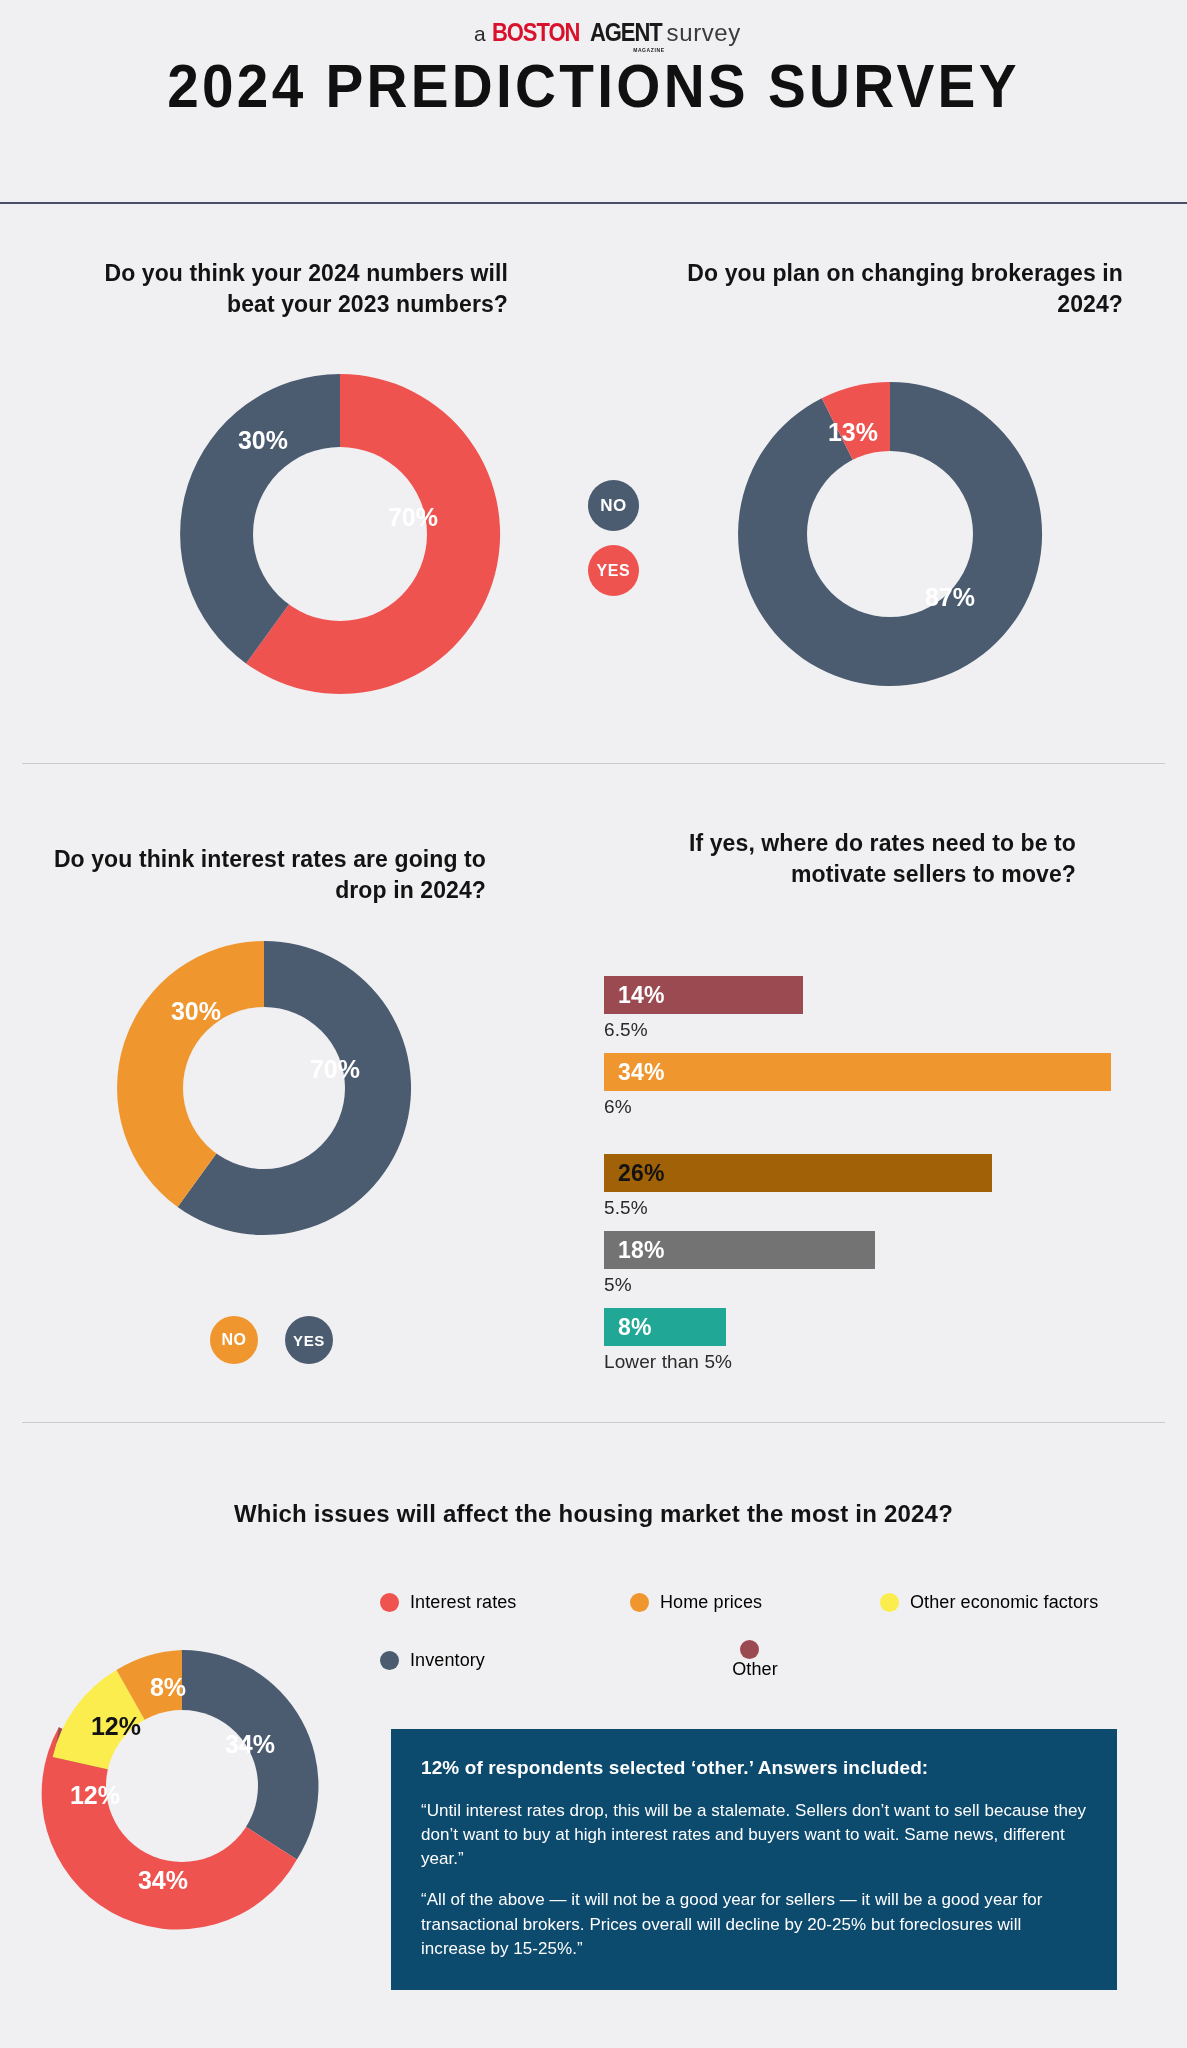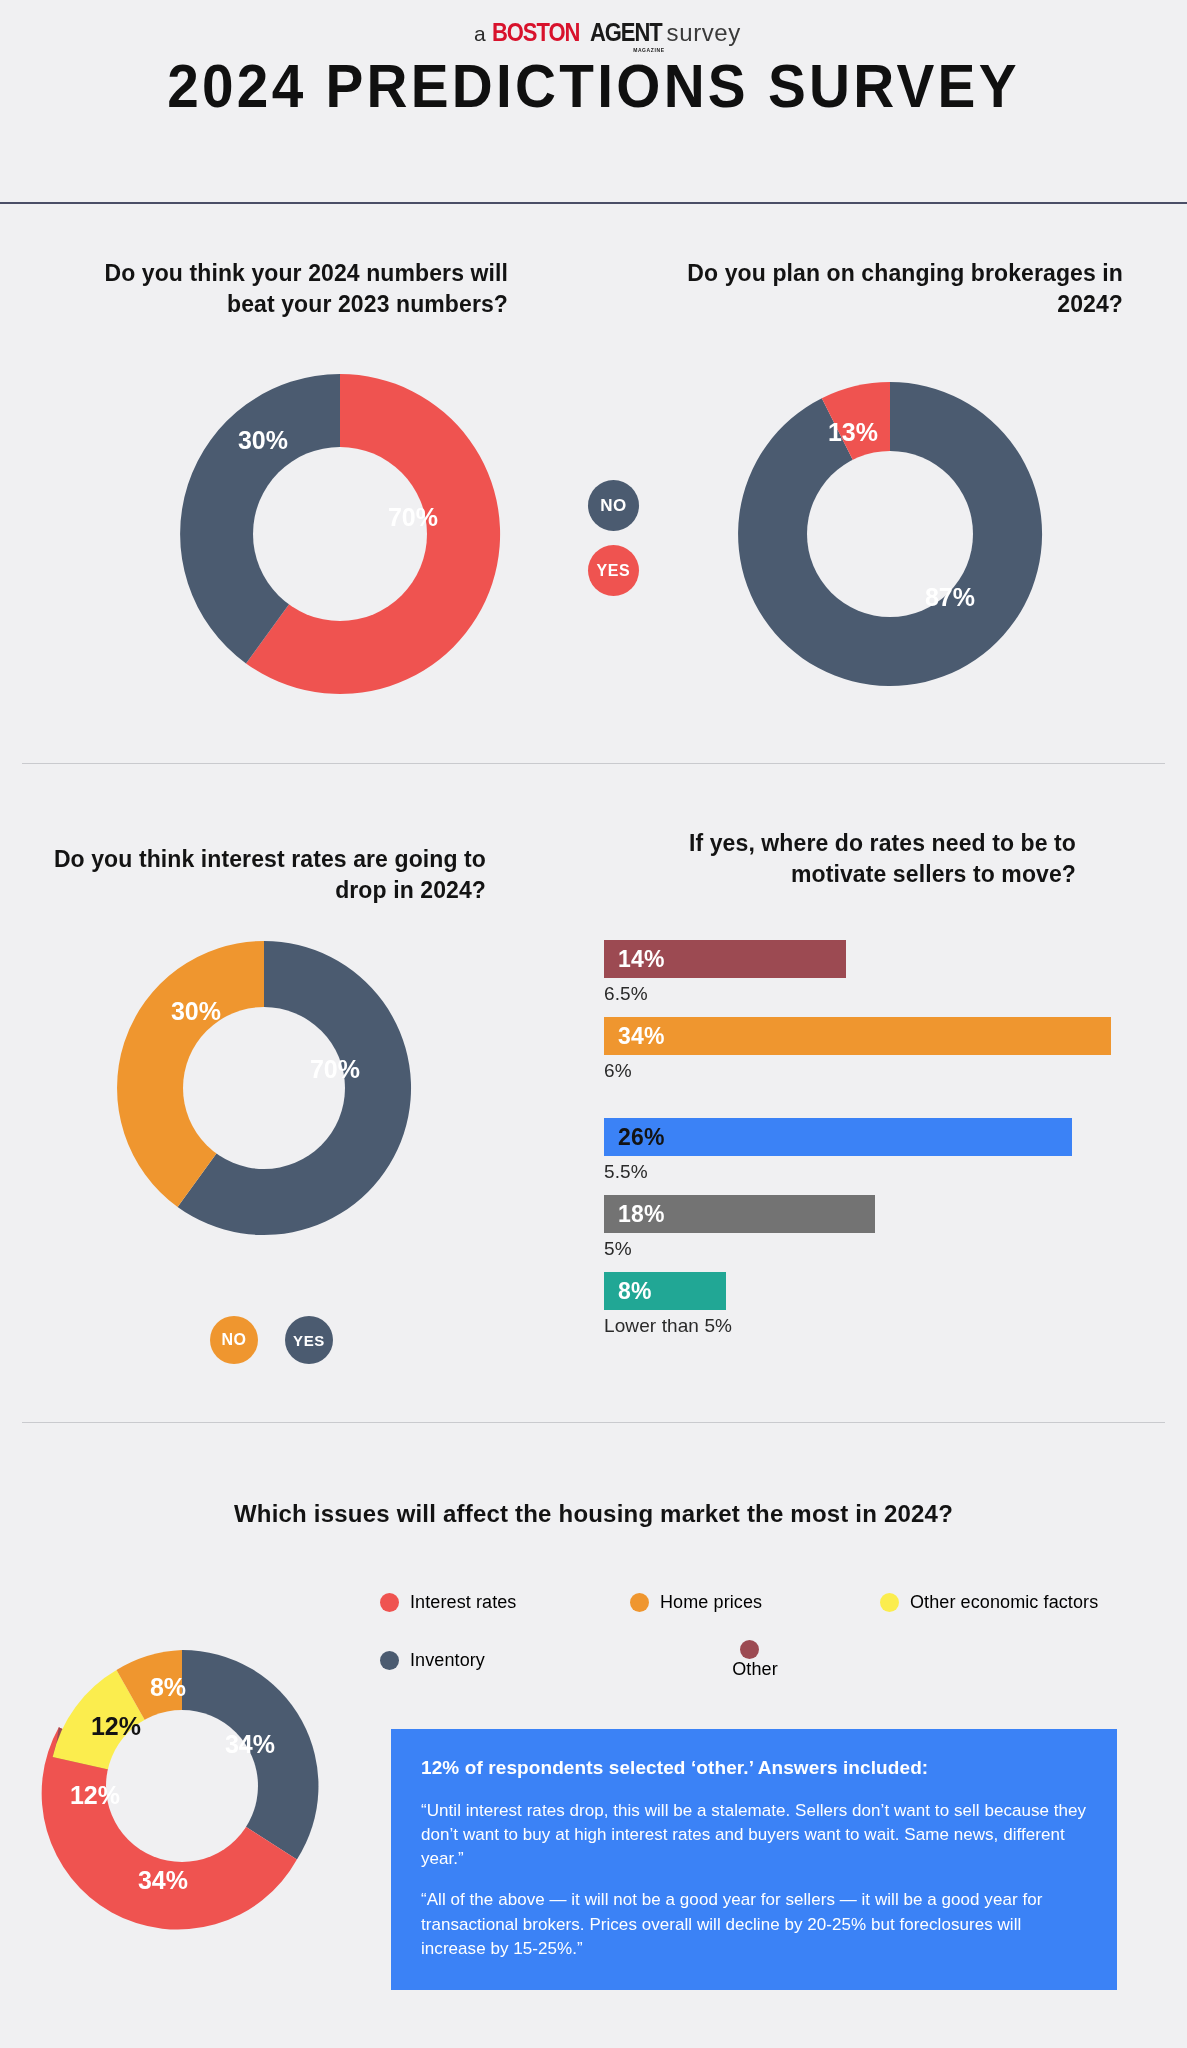--- a/index.html
+++ b/index.html
@@ -206,21 +206,21 @@
     white-space: nowrap;
     letter-spacing: 0.1px;
   }
 
   .callout {
     position: absolute;
     left: 391px;
     top: 1729px;
     width: 726px;
     height: 261px;
-    background: #3b82f6;
+    background: #0c4a6e;
     padding: 28px 30px 20px 30px;
   }
   .callout-head {
     font-size: 19px;
     font-weight: bold;
     color: #ffffff;
     margin-bottom: 20px;
     letter-spacing: 0.1px;
   }
   .callout-quote {
@@ -291,35 +291,35 @@
   </div>
 
   <div class="pill" style="left:210px; top:1316px; width:48px; height:48px; background:#ef962f; font-size:16px;">NO</div>
   <div class="pill" style="left:285px; top:1316px; width:48px; height:48px; background:#4b5b70; font-size:15px;">YES</div>
 
   <div class="q-title" style="left:628px; top:828px; width:448px;">If yes, where do rates need to be to motivate sellers to move?</div>
 
   <div class="bars">
 
     <div class="bar-row">
-      <div class="bar" style="width:242px; background:#9c4a52;">
+      <div class="bar" style="width:199px; background:#9c4a52;margin-top:36px;">
         <span class="bar-val">14%</span>
       </div>
       <div class="bar-cap">6.5%</div>
     </div>
 
     <div class="bar-row">
       <div class="bar" style="width:507px; background:#ef962f;">
         <span class="bar-val">34%</span>
       </div>
       <div class="bar-cap">6%</div>
     </div>
 
     <div class="bar-row">
-      <div class="bar" style="width:468px; background:#3b82f6;margin-top:36px;">
+      <div class="bar" style="width:388px; background:#a16207;margin-top:36px;">
         <span class="bar-val dark">26%</span>
       </div>
       <div class="bar-cap">5.5%</div>
     </div>
 
     <div class="bar-row">
       <div class="bar" style="width:271px; background:#737373;">
         <span class="bar-val">18%</span>
       </div>
       <div class="bar-cap">5%</div>

